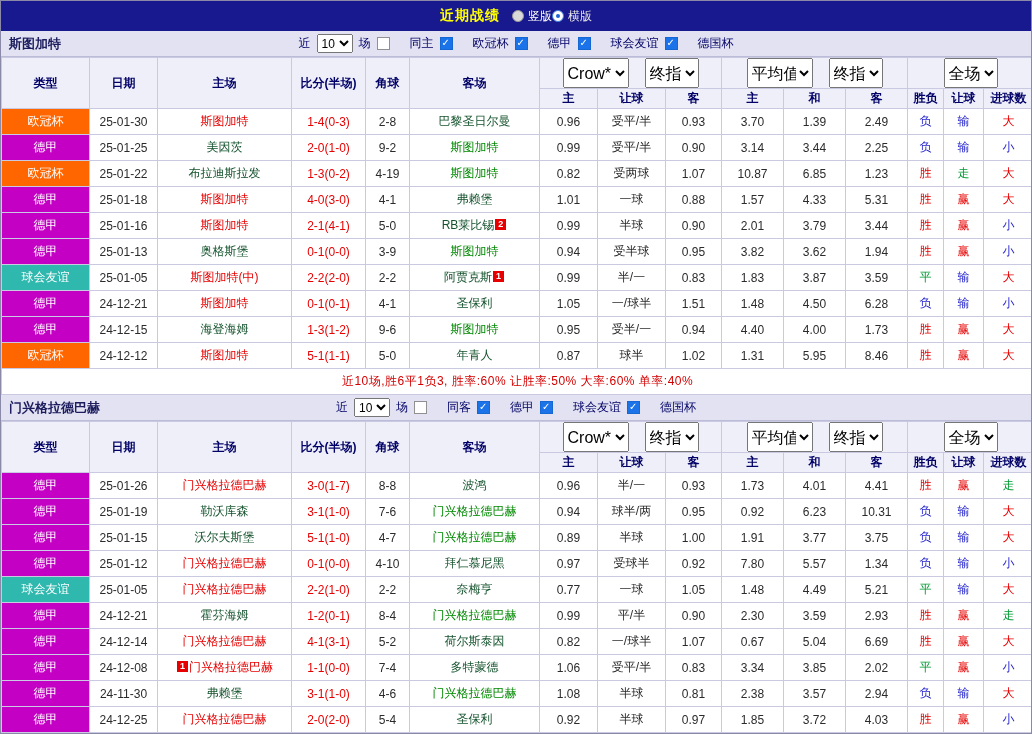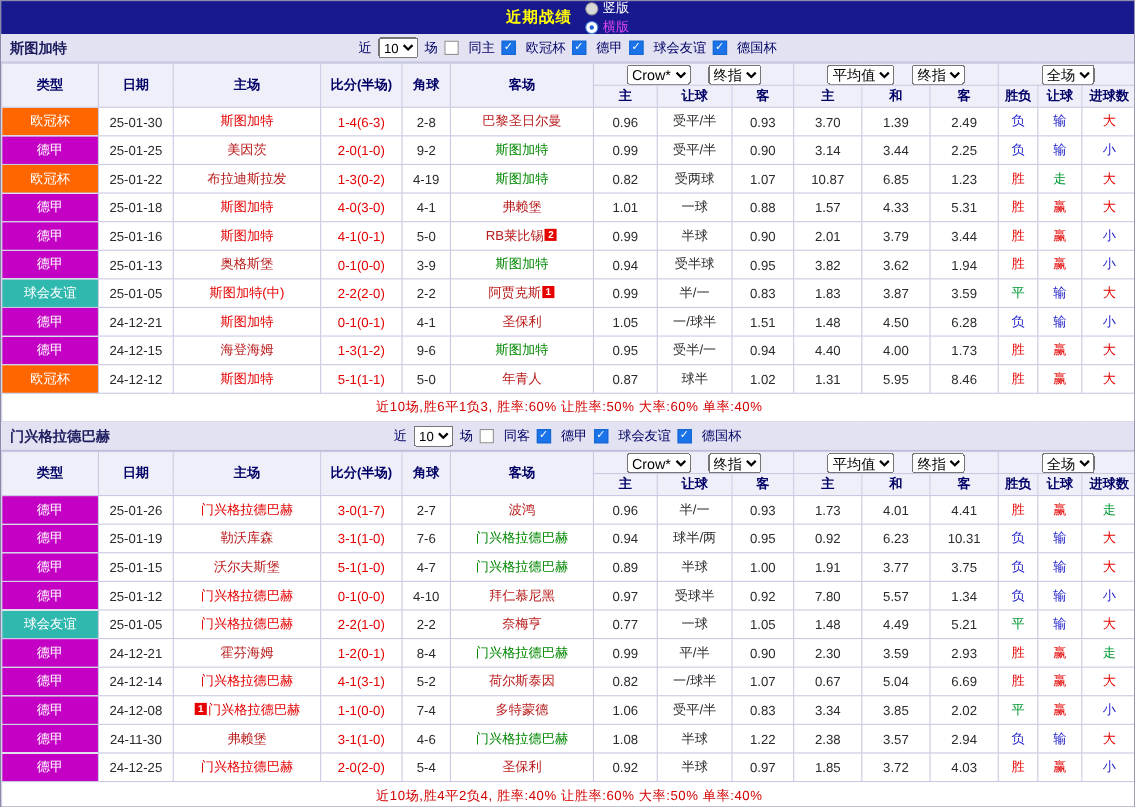--- a/index.html
+++ b/index.html
@@ -1,46 +1,46 @@
 <!DOCTYPE html>
 <html><head>
 <meta charset="utf-8">
 <style>
   *{box-sizing:border-box;}
   body{margin:0;background:#fff;font-family:"Liberation Sans","DejaVu Sans",sans-serif;}
   .page{width:1032px;height:734px;border:1px solid #8a8aa8;overflow:hidden;background:#fff;}
   .topbar{height:30px;background:#18188F;display:flex;align-items:center;justify-content:center;gap:12px;}
   .tb-title{color:#FFFF00;font-weight:bold;font-size:14px;letter-spacing:1px;}
-  .radio-group{display:inline-flex;align-items:center;flex-direction:column;}
+  .radio-group{display:inline-flex;align-items:center;}
   .radio-opt{display:inline-flex;align-items:center;gap:4px;cursor:pointer;}
   .radio{width:12px;height:12px;border-radius:50%;background:#d9d9d9;border:1px solid #999;display:inline-block;position:relative;}
   .radio-opt.selected .radio{background:#fff;border:1px solid #3f7fd6;}
   .radio-opt.selected .radio::after{content:"";position:absolute;left:3px;top:3px;width:4px;height:4px;border-radius:50%;background:#1a64d8;}
   .radio-label{color:#fff;font-size:12px;}
-  .radio-opt.selected .radio-label{color:#d946ef;}
+  .radio-opt.selected .radio-label{color:#e5e5e5;}
   .section-bar{height:26px;background:#E2E2F2;border-bottom:1px solid #bcbcd8;position:relative;display:flex;align-items:center;justify-content:center;}
   .team-name{position:absolute;left:8px;font-size:13px;font-weight:bold;color:#1c1c5e;}
   .filters{display:flex;align-items:center;gap:6px;font-size:12px;color:#000066;}
   .filters select{font-size:12px;height:19px;}
-  .cb-label{display:inline-flex;align-items:center;gap:9px;color:#000066;cursor:pointer;}
+  .cb-label{display:inline-flex;align-items:center;gap:20px;color:#000066;cursor:pointer;}
   .cb{width:13px;height:13px;border:1px solid #919191;background:#fff;display:inline-block;position:relative;flex:none;}
   .cb.checked{background:#1A73E8;border-color:#1667d2;}
   .cb.checked::after{content:"✓";position:absolute;color:#fff;font-size:10px;left:1px;top:-1px;font-weight:bold;}
   table.stats{width:100%;table-layout:fixed;border-collapse:collapse;font-size:12px;text-align:center;}
   .stats th,.stats td{border:1px solid #C9C9E2;padding:0;overflow:hidden;white-space:nowrap;vertical-align:middle;}
   .stats th{background:#EFEFFA;color:#000066;font-weight:bold;height:20px;}
-  .stats th select{font-size:13px;height:18px;max-width:66px;margin:0 8px;}
+  .stats th select{font-size:16px;height:30px;max-width:66px;margin:0 8px;}
   .stats td{height:26px;color:#2b2b2b;}
   td.comp{color:#fff;}
   .comp-ucl{background:#FF6600;}
   .comp-de{background:#C400C4;}
   .comp-fr{background:#2EB8AE;}
   .t-red{color:#E60000;}
   .t-green{color:#008800;}
-  .t-plain{color:#b91c1c;}
+  .t-plain{color:#14532d;}
   td.score{color:#E60000;}
   td.res-win{color:#E60000;}
   td.res-draw{color:#009933;}
   td.res-lose{color:#2525CC;}
   .team-link{cursor:pointer;}
   .badge{display:inline-block;min-width:11px;height:11px;line-height:11px;background:#E60000;color:#fff;font-size:9px;font-weight:bold;vertical-align:2px;margin:0 1px;text-align:center;}
   td.summary{color:#D40000;height:26px;background:#fff;font-size:12px;letter-spacing:0.5px;}
 </style>
 </head>
 <body>
@@ -129,21 +129,21 @@
               <th>胜负</th>
               <th>让球</th>
               <th>进球数</th>
             </tr>
           </thead>
           <tbody>
             <tr>
               <td class="comp comp-ucl">欧冠杯</td>
               <td class="date">25-01-30</td>
               <td class="team"><span class="team-link t-red">斯图加特</span></td>
-              <td class="score">1-4(6-3)</td>
+              <td class="score">1-4(0-3)</td>
               <td>2-8</td>
               <td class="team"><span class="team-link t-plain">巴黎圣日尔曼</span></td>
               <td>0.96</td>
               <td>受平/半</td>
               <td>0.93</td>
               <td>3.70</td>
               <td>1.39</td>
               <td>2.49</td>
               <td class="res-lose">负</td>
               <td class="res-lose">输</td>
@@ -197,21 +197,21 @@
               <td>4.33</td>
               <td>5.31</td>
               <td class="res-win">胜</td>
               <td class="res-win">赢</td>
               <td class="res-win">大</td>
             </tr>
             <tr>
               <td class="comp comp-de">德甲</td>
               <td class="date">25-01-16</td>
               <td class="team"><span class="team-link t-red">斯图加特</span></td>
-              <td class="score">4-1(0-1)</td>
+              <td class="score">2-1(4-1)</td>
               <td>5-0</td>
               <td class="team"><span class="team-link t-plain">RB莱比锡</span><span class="badge">2</span></td>
               <td>0.99</td>
               <td>半球</td>
               <td>0.90</td>
               <td>2.01</td>
               <td>3.79</td>
               <td>3.44</td>
               <td class="res-win">胜</td>
               <td class="res-win">赢</td>
@@ -374,21 +374,21 @@
               <th>让球</th>
               <th>进球数</th>
             </tr>
           </thead>
           <tbody>
             <tr>
               <td class="comp comp-de">德甲</td>
               <td class="date">25-01-26</td>
               <td class="team"><span class="team-link t-red">门兴格拉德巴赫</span></td>
               <td class="score">3-0(1-7)</td>
-              <td>2-7</td>
+              <td>8-8</td>
               <td class="team"><span class="team-link t-plain">波鸿</span></td>
               <td>0.96</td>
               <td>半/一</td>
               <td>0.93</td>
               <td>1.73</td>
               <td>4.01</td>
               <td>4.41</td>
               <td class="res-win">胜</td>
               <td class="res-win">赢</td>
               <td class="res-draw">走</td>
@@ -514,21 +514,21 @@
             </tr>
             <tr>
               <td class="comp comp-de">德甲</td>
               <td class="date">24-11-30</td>
               <td class="team"><span class="team-link t-plain">弗赖堡</span></td>
               <td class="score">3-1(1-0)</td>
               <td>4-6</td>
               <td class="team"><span class="team-link t-green">门兴格拉德巴赫</span></td>
               <td>1.08</td>
               <td>半球</td>
-              <td>1.22</td>
+              <td>0.81</td>
               <td>2.38</td>
               <td>3.57</td>
               <td>2.94</td>
               <td class="res-lose">负</td>
               <td class="res-lose">输</td>
               <td class="res-win">大</td>
             </tr>
             <tr>
               <td class="comp comp-de">德甲</td>
               <td class="date">24-12-25</td>

